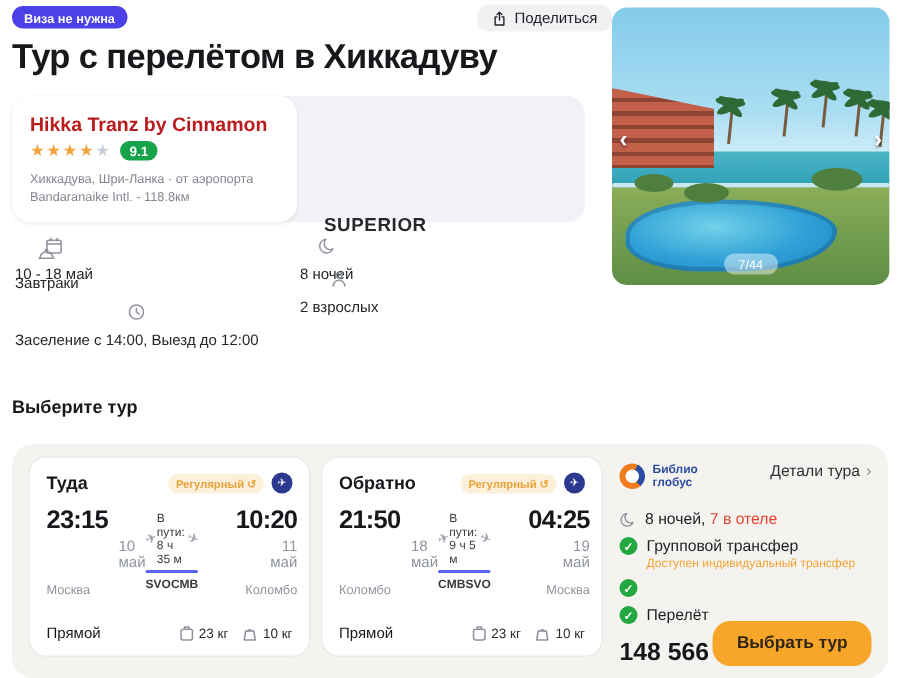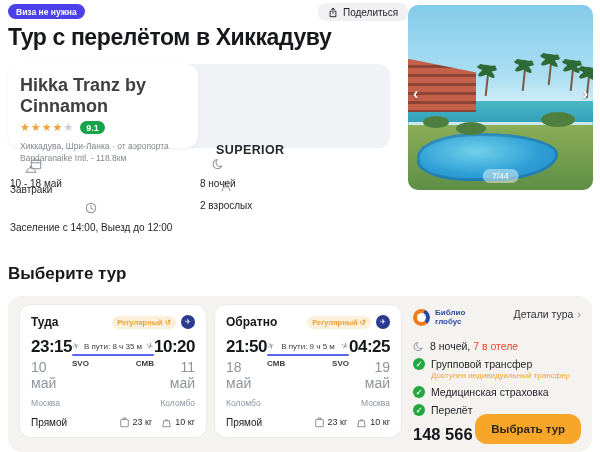--- a/index.html
+++ b/index.html
@@ -10,21 +10,21 @@
   .visa-badge { position:absolute; left:8px; top:4px; background:#4c40e8; color:#fff;
     font-size:8.5px; font-weight:700; padding:2.5px 8px; border-radius:9px; }
   .share-btn { position:absolute; left:318px; top:3px; height:18px; display:flex; align-items:center;
     gap:5px; padding:0 10px; background:#f1f1f4; border-radius:8px; font-size:10px; color:#1f2024; cursor:pointer; }
   .page-title { position:absolute; left:8px; top:24px; font-size:23px; font-weight:800; color:#17181c; letter-spacing:-0.4px; }
 
   
   .hotel-wrap { position:absolute; left:8px; top:64px; width:382px; height:84px; background:#f0f2f6; border-radius:12px; }
   .hotel-card { position:absolute; left:0; top:0; width:190px; height:84px; background:#fff; border-radius:12px;
     box-shadow:0 1px 3px rgba(0,0,0,.07); padding:11px 12px; }
-  .hotel-name { font-size:18px; font-weight:800; color:#404040; }
+  .hotel-name { font-size:13px; font-weight:800; color:#b91c1c; }
   .stars-row { display:flex; align-items:center; margin-top:4px; }
   .stars { color:#f2a33c; font-size:11px; letter-spacing:1px; }
   .star-empty { color:#c9cedb; font-size:11px; }
   .rating-badge { margin-left:7px; background:#16a34a; color:#fff; font-size:9px; font-weight:700;
     padding:1.5px 6px; border-radius:9px; }
   .hotel-loc { margin-top:6px; font-size:8.5px; color:#83878f; line-height:1.45; }
   .hotel-cat { position:absolute; left:208px; top:79px; font-size:12.5px; font-weight:800; color:#27282c; letter-spacing:.4px; }
 
   
   .detail { position:absolute; display:flex; align-items:center; gap:8px; font-size:10px; color:#25262a;flex-direction:column; }
@@ -49,38 +49,38 @@
   .f { width:20px; height:6px; background:#2e6a36; border-radius:50%; top:6px; left:2px; }
   .f1 { transform:rotate(-28deg); } .f2 { transform:rotate(8deg); top:3px; } .f3 { transform:rotate(42deg); }
   .bush { position:absolute; background:#4e7f3f; border-radius:50%; }
   .nav-arrow { position:absolute; top:44%; color:#fff; font-size:16px; font-weight:700;
     text-shadow:0 1px 2px rgba(0,0,0,.45); cursor:pointer; line-height:1; }
   .nav-prev { left:5px; } .nav-next { right:5px; }
   .photo-counter { position:absolute; bottom:7px; left:50%; transform:translateX(-50%);
     background:rgba(255,255,255,.45); color:#fff; font-size:8.5px; padding:2px 10px; border-radius:9px; }
 
   
-  .section-title { position:absolute; left:8px; top:264px; font-size:17px; font-weight:800; color:#17181c;text-align:right; }
+  .section-title { position:absolute; left:8px; top:264px; font-size:12px; font-weight:800; color:#17181c;text-align:right; }
   .offers { position:absolute; left:8px; top:296px; width:584px; height:156px; background:#f4f3f0; border-radius:14px; }
 
   .fcard { position:absolute; top:8px; width:188px; height:134px; background:#fff; border:1px solid #ebebec;
     border-radius:12px; padding:10px 11px; }
   .fc1 { left:11px; } .fc2 { left:206px; }
   .fc-head { display:flex; align-items:center; justify-content:space-between; }
   .fc-dir { font-size:12px; font-weight:700; color:#17181c; }
   .head-right { display:flex; align-items:center; gap:5px; }
   .fc-badge { display:flex; align-items:center; gap:2px; font-size:7.5px; font-weight:700; color:#e9a23b;
     background:#fcf0db; padding:2px 5px; border-radius:7px; }
   .fc-logo { width:14px; height:14px; border-radius:50%; background:#2b3a8f; color:#fff; font-size:7px;
     display:flex; align-items:center; justify-content:center; }
   .fc-times { display:flex; justify-content:space-between; margin-top:8px; }
   .tcol { display:flex; flex-direction:column; }
   .tcol.right { align-items:flex-end; text-align:right; }
   .time { font-size:17px; font-weight:800; color:#17181c; letter-spacing:-0.5px; }
-  .tdate { font-size:14px; color:#8f949d; margin-top:2px; }
+  .tdate { font-size:10px; color:#8f949d; margin-top:2px;margin-left:48px; }
   .tcity { font-size:8.5px; color:#8f949d; margin-top:7px; }
   .mid { width:90px; padding-top:4px; }
   .mid-top { display:flex; align-items:center; justify-content:space-between; font-size:8px; color:#3a3c41; }
   .plane { font-size:9px; color:#9aa0ab; display:inline-block; }
   .plane.dep { transform:rotate(-22deg); } .plane.arr { transform:rotate(22deg); }
   .mid-line { height:2px; background:#5a63f2; border-radius:1px; margin-top:3px; }
   .mid-ports { display:flex; justify-content:space-between; font-size:8px; color:#393b40; font-weight:700; margin-top:3px; }
   .fc-foot { position:absolute; left:11px; right:11px; bottom:9px; display:flex; justify-content:space-between;
     align-items:center; }
   .stops { font-size:10px; color:#17181c; }
@@ -361,21 +361,20 @@
       </span>
     </div>
 
     <div class="inc-row" style="top:62px;">
       <span class="check">✓</span>
       <span>Групповой трансфер</span>
     </div>
     <div class="inc-note">Доступен индивидуальный трансфер</div>
     <div class="inc-row" style="top:90px;">
       <span class="check">✓</span>
-      <span>Медицинская страховка</span>
     </div>
     <div class="inc-row" style="top:108px;">
       <span class="check">✓</span>
       <span>Перелёт</span>
     </div>
 
     <div class="price">148 566 ₽</div>
     <button class="cta-btn">Выбрать тур</button>
   </div>
 

